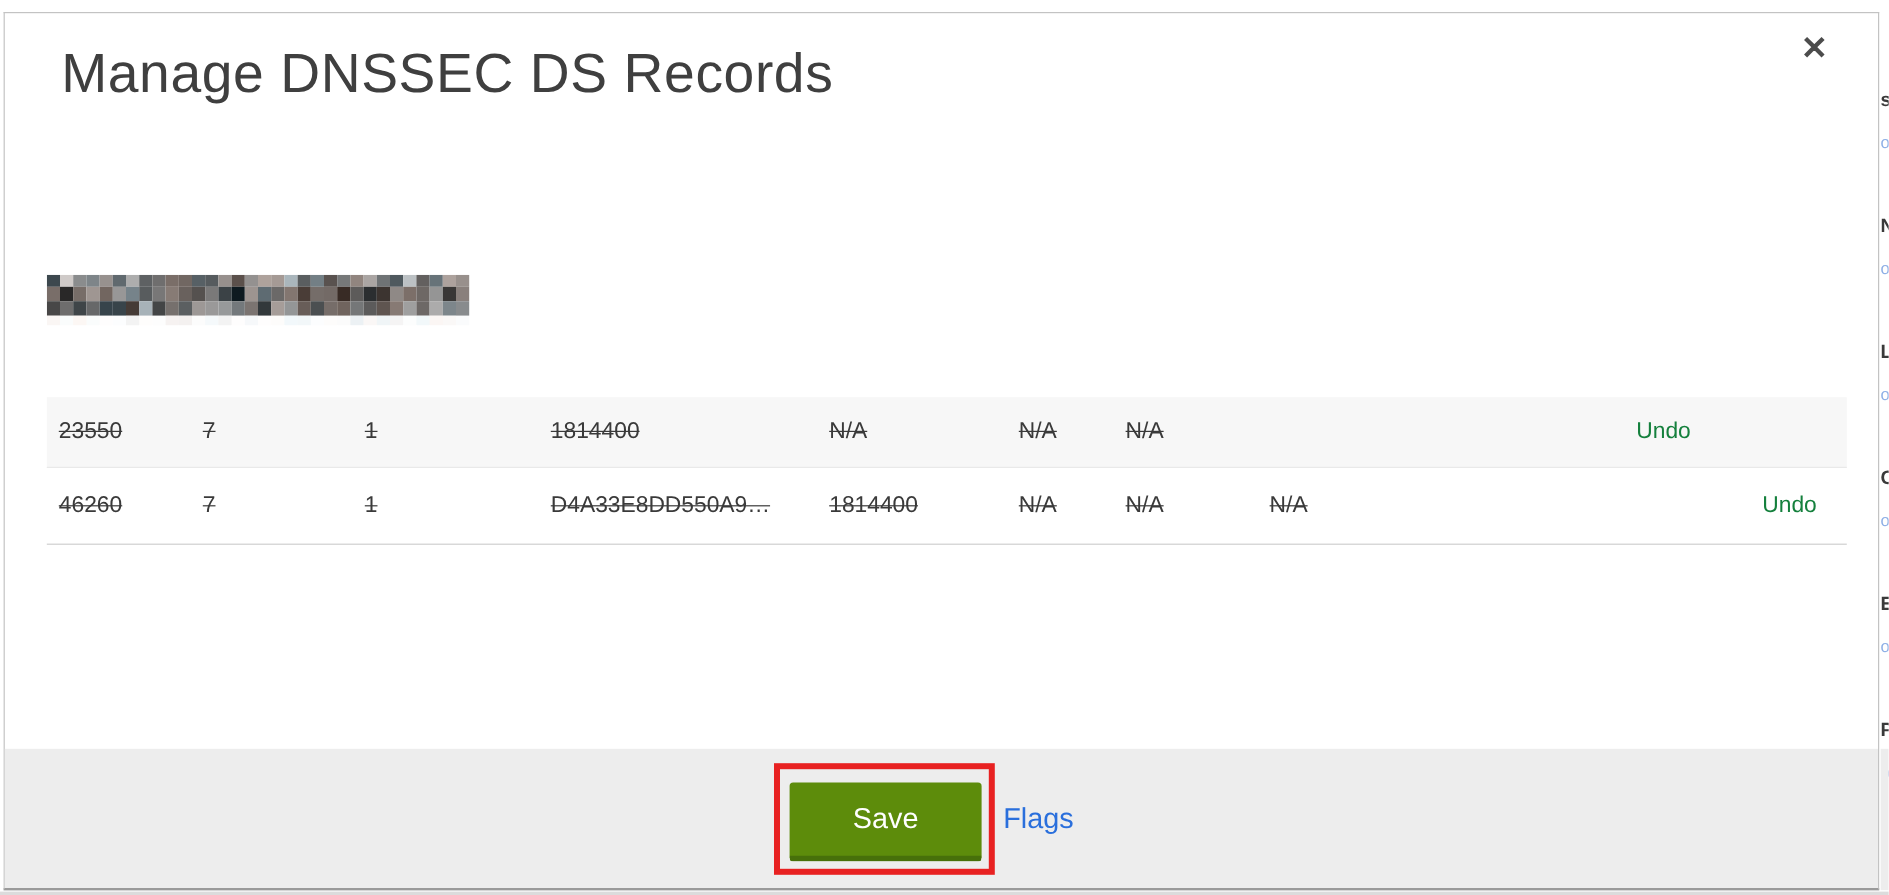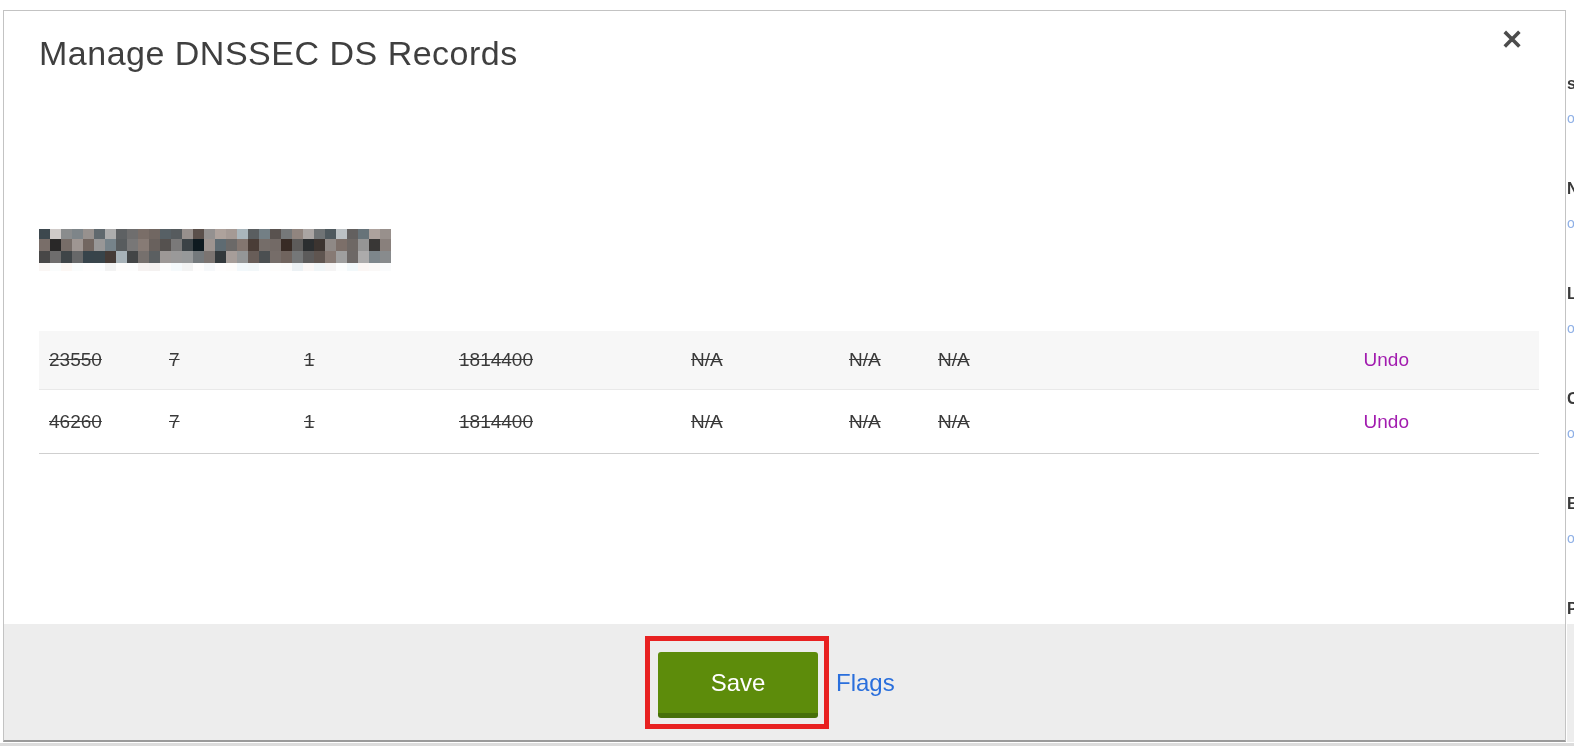--- a/index.html
+++ b/index.html
@@ -13,22 +13,22 @@
   
   .modal {
     position: absolute;
     left: 3px; top: 10px;
     width: 1563px; height: 732px;
     background: #ffffff;
     border: 1px solid #c3c3c3;
     border-bottom: 2px solid #9a9a9a;
   }
   .modal-title {
-    position: absolute; left: 35px; top: 23px;
-    font-size: 34px; font-weight: 400; color: #3f3f3f;
+    position: absolute; left: 47px; top: 23px;
+    font-size: 46px; font-weight: 400; color: #3f3f3f;
     letter-spacing: 0.5px;
   }
   .close-btn {
     position: absolute; right: 36px; top: 12px;
     width: 34px; height: 34px;
     font-size: 27px; font-weight: 700; color: #4c4c4c;
     text-align: center; line-height: 34px;
     cursor: pointer; user-select: none;
   }
   
@@ -57,21 +57,21 @@
     grid-template-columns: 120px 135px 155px 232px 158px 89px 120px 163px 1fr 105px;
     align-items: center;
   }
   .trow .cell { padding-left: 10px; white-space: nowrap; overflow: hidden; }
   .thead { height: 48px; border-bottom: 1px solid #d9d9d9; color: #373737; }
   .trow.r0 { height: 59px; background: #f7f7f7; border-bottom: 1px solid #e9e9e9; }
   .trow.r1 { height: 64px; background: #ffffff; border-bottom: 1px solid #cfcfcf; }
   .cell.strike { text-decoration: line-through; color: #3a3a3a; }
   .undo-link {
     justify-self: end; padding-right: 25px;
-    color: #a21caf; text-decoration: none; cursor: pointer;
+    color: #15803d; text-decoration: none; cursor: pointer;
     font-size: 19px;
   }
   
   .add-btn {
     position: absolute; left: 35px; top: 504px;
     width: 212px; height: 40px;
     background: #ffffff;
     border: 2px solid #5f9b06;
     border-radius: 2px;
     color: #6a9b1a; font-size: 19px;
@@ -288,20 +288,21 @@
           <div class="cell strike">N/A</div>
           <div class="cell strike">N/A</div>
           <div class="cell strike">N/A</div>
           <div class="cell"></div>
           <a class="undo-link">Undo</a>
         </div>
         <div class="trow r1">
           <div class="cell strike">46260</div>
           <div class="cell strike">7</div>
           <div class="cell strike">1</div>
+          <div class="cell strike">D4A33E8DD550A9…</div>
           <div class="cell strike">1814400</div>
           <div class="cell strike">N/A</div>
           <div class="cell strike">N/A</div>
           <div class="cell strike">N/A</div>
           <div class="cell"></div>
           <a class="undo-link">Undo</a>
         </div>
       </div>
   </div>
 

